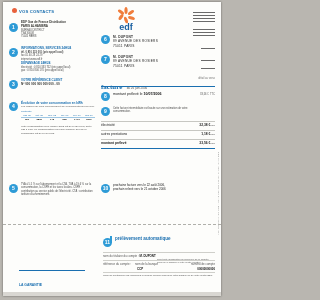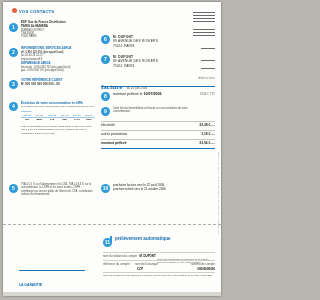--- a/index.html
+++ b/index.html
@@ -159,20 +159,33 @@
     <div class="tiny">électricité : 0 810 333 752 (prix appel local)</div>
     <div class="tiny">gaz : 0 810 800 170 (prix appel local)</div>
   </div>
 
   <div class="num n3">3</div>
   <div class="blk c3">
     <div class="tiny2 bold blue">VOTRE RÉFÉRENCE CLIENT</div>
     <div class="tiny2 bold">N° 000 000 000 000 000 - 00</div>
   </div>
 
+  <div class="blk" id="logo">
+    <svg width="30" height="26" viewBox="0 0 60 52">
+      <g fill="#f07d3c">
+        <ellipse cx="30" cy="9" rx="3.2" ry="7" transform="rotate(0 30 9)"></ellipse>
+        <ellipse cx="40" cy="13" rx="3.2" ry="7" transform="rotate(55 40 13)"></ellipse>
+        <ellipse cx="41" cy="24" rx="3.2" ry="7" transform="rotate(108 41 24)"></ellipse>
+        <ellipse cx="30" cy="28" rx="3.2" ry="7" transform="rotate(160 30 28)"></ellipse>
+        <ellipse cx="20" cy="22" rx="3.2" ry="7" transform="rotate(215 20 22)"></ellipse>
+        <ellipse cx="20" cy="12" rx="3.2" ry="7" transform="rotate(305 20 12)"></ellipse>
+      </g>
+      <text x="30" y="48" text-anchor="middle" font-family="Liberation Sans, sans-serif" font-size="18" font-weight="bold" fill="#1a5fa0">edf</text>
+    </svg>
+  </div>
 
   <div class="bar" style="top:10px;width:22px;"></div>
   <div class="bar" style="top:13px;width:22px;"></div>
   <div class="bar" style="top:16px;width:22px;"></div>
   <div class="bar" style="top:19px;width:22px;"></div>
   <div class="bar" style="top:27px;width:22px;"></div>
   <div class="bar" style="top:30px;width:22px;"></div>
   <div class="bar" style="top:33px;width:22px;"></div>
   <div class="bar" style="top:46px;width:14px;"></div>
   <div class="bar" style="top:58px;width:14px;"></div>

